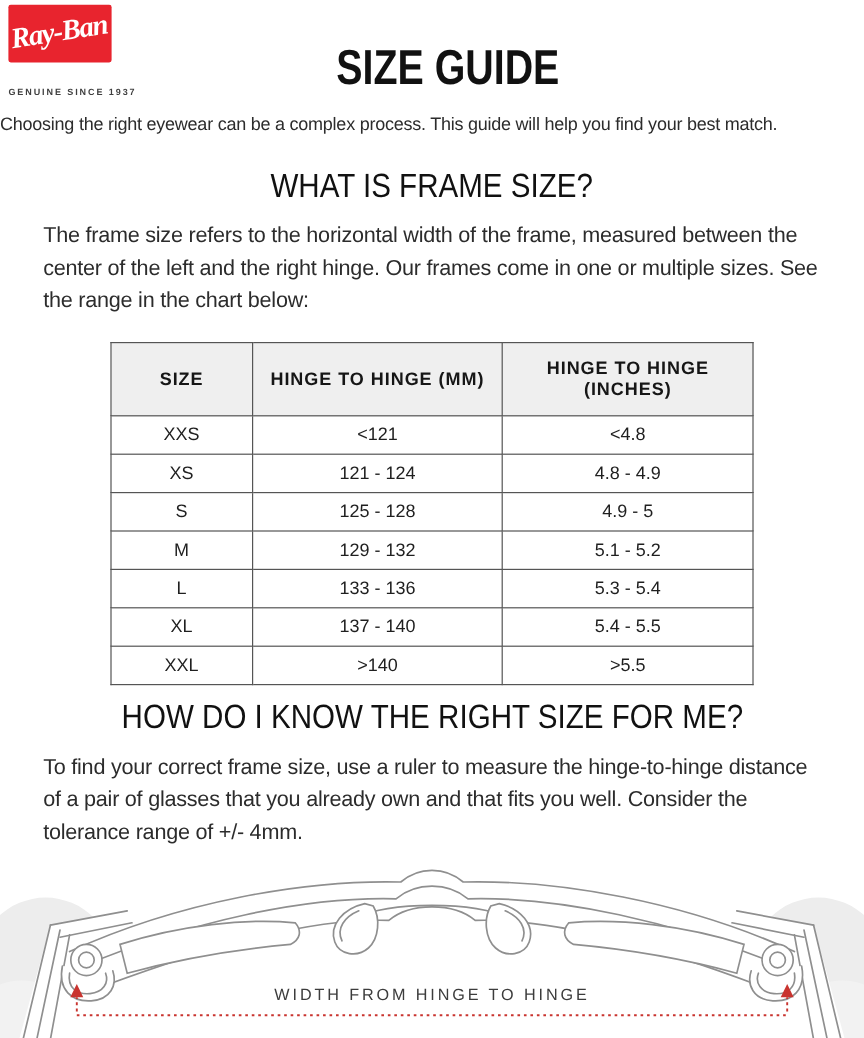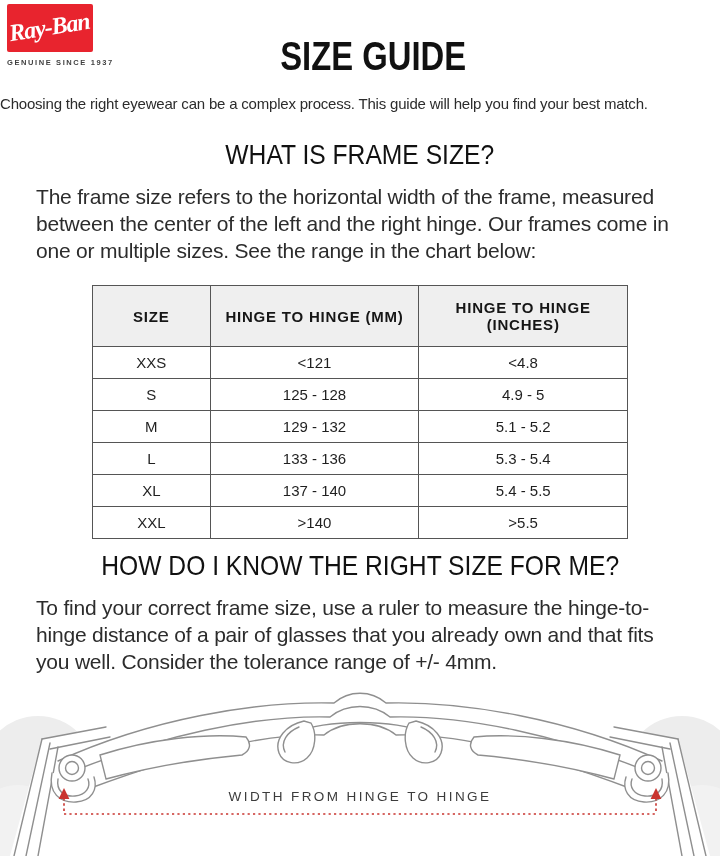--- a/index.html
+++ b/index.html
@@ -13,41 +13,41 @@
   .logo { position:absolute; top:4px; left:7px; width:86px; text-align:center; }
   .logo-box {
     width:86px; height:48px; background:#e8242e; border-radius:2px;
     display:flex; align-items:center; justify-content:center; overflow:hidden;
   }
   .logo-script {
     color:#fff; font-family:"Liberation Serif", serif; font-style:italic; font-weight:bold;
     font-size:24px; transform:rotate(-9deg) translateY(-1px); letter-spacing:-1px; display:inline-block;
   }
   .logo-tagline {
-    margin-top:6px; font-size:7.5px; font-weight:bold; letter-spacing:1.6px;
+    margin-top:20px; font-size:7.5px; font-weight:bold; letter-spacing:1.6px;
     color:#3f3f3f; white-space:nowrap;
   }
   
   h1 { margin-top:34px; text-align:center; font-size:41px; line-height:44px; font-weight:bold; color:#111;padding-left:26px; }
   h2 { text-align:center; font-size:28px; line-height:31px; font-weight:normal; color:#111; }
   h2.first  { margin-top:26px; }
   h2.second { margin-top:11px; }
   .cond  { display:inline-block; transform:scaleX(0.80); white-space:nowrap; }
   .cond2 { display:inline-block; transform:scaleX(0.88); white-space:nowrap; }
   
   .intro {
     margin-top:17px; text-align:left; font-size:15px; line-height:18px;
     letter-spacing:-0.2px; color:#2c2c2c; white-space:nowrap;
   }
   .note {
     margin:13px 36px 0; font-size:15.5px; font-weight:bold; font-style:italic;
     color:#c4262e; letter-spacing:-0.2px;
   }
   .body-text {
-    margin:13px 36px 0; font-size:21px; line-height:27px;
+    margin:13px 36px 0; font-size:18px; line-height:27px;
     letter-spacing:-0.2px; color:#2c2c2c;
   }
   
   table.size-table {
     width:536px; margin:21px auto 0; border-collapse:collapse;
     border:1px solid #444;
     padding-left:27px;
   }
   .size-table th, .size-table td {
     border:1px solid #555; text-align:center; color:#1f1f1f;
@@ -91,20 +91,25 @@
         <th class="col-size">SIZE</th>
         <th class="col-mm">HINGE TO HINGE (MM)</th>
         <th class="col-inches">HINGE TO HINGE (INCHES)</th>
       </tr>
     </thead>
     <tbody>
       <tr>
         <td>XXS</td>
         <td>&lt;121</td>
         <td>&lt;4.8</td>
+      </tr>
+      <tr>
+        <td>XS</td>
+        <td>121 - 124</td>
+        <td>4.8 - 4.9</td>
       </tr>
       <tr>
         <td>S</td>
         <td>125 - 128</td>
         <td>4.9 - 5</td>
       </tr>
       <tr>
         <td>M</td>
         <td>129 - 132</td>
         <td>5.1 - 5.2</td>

